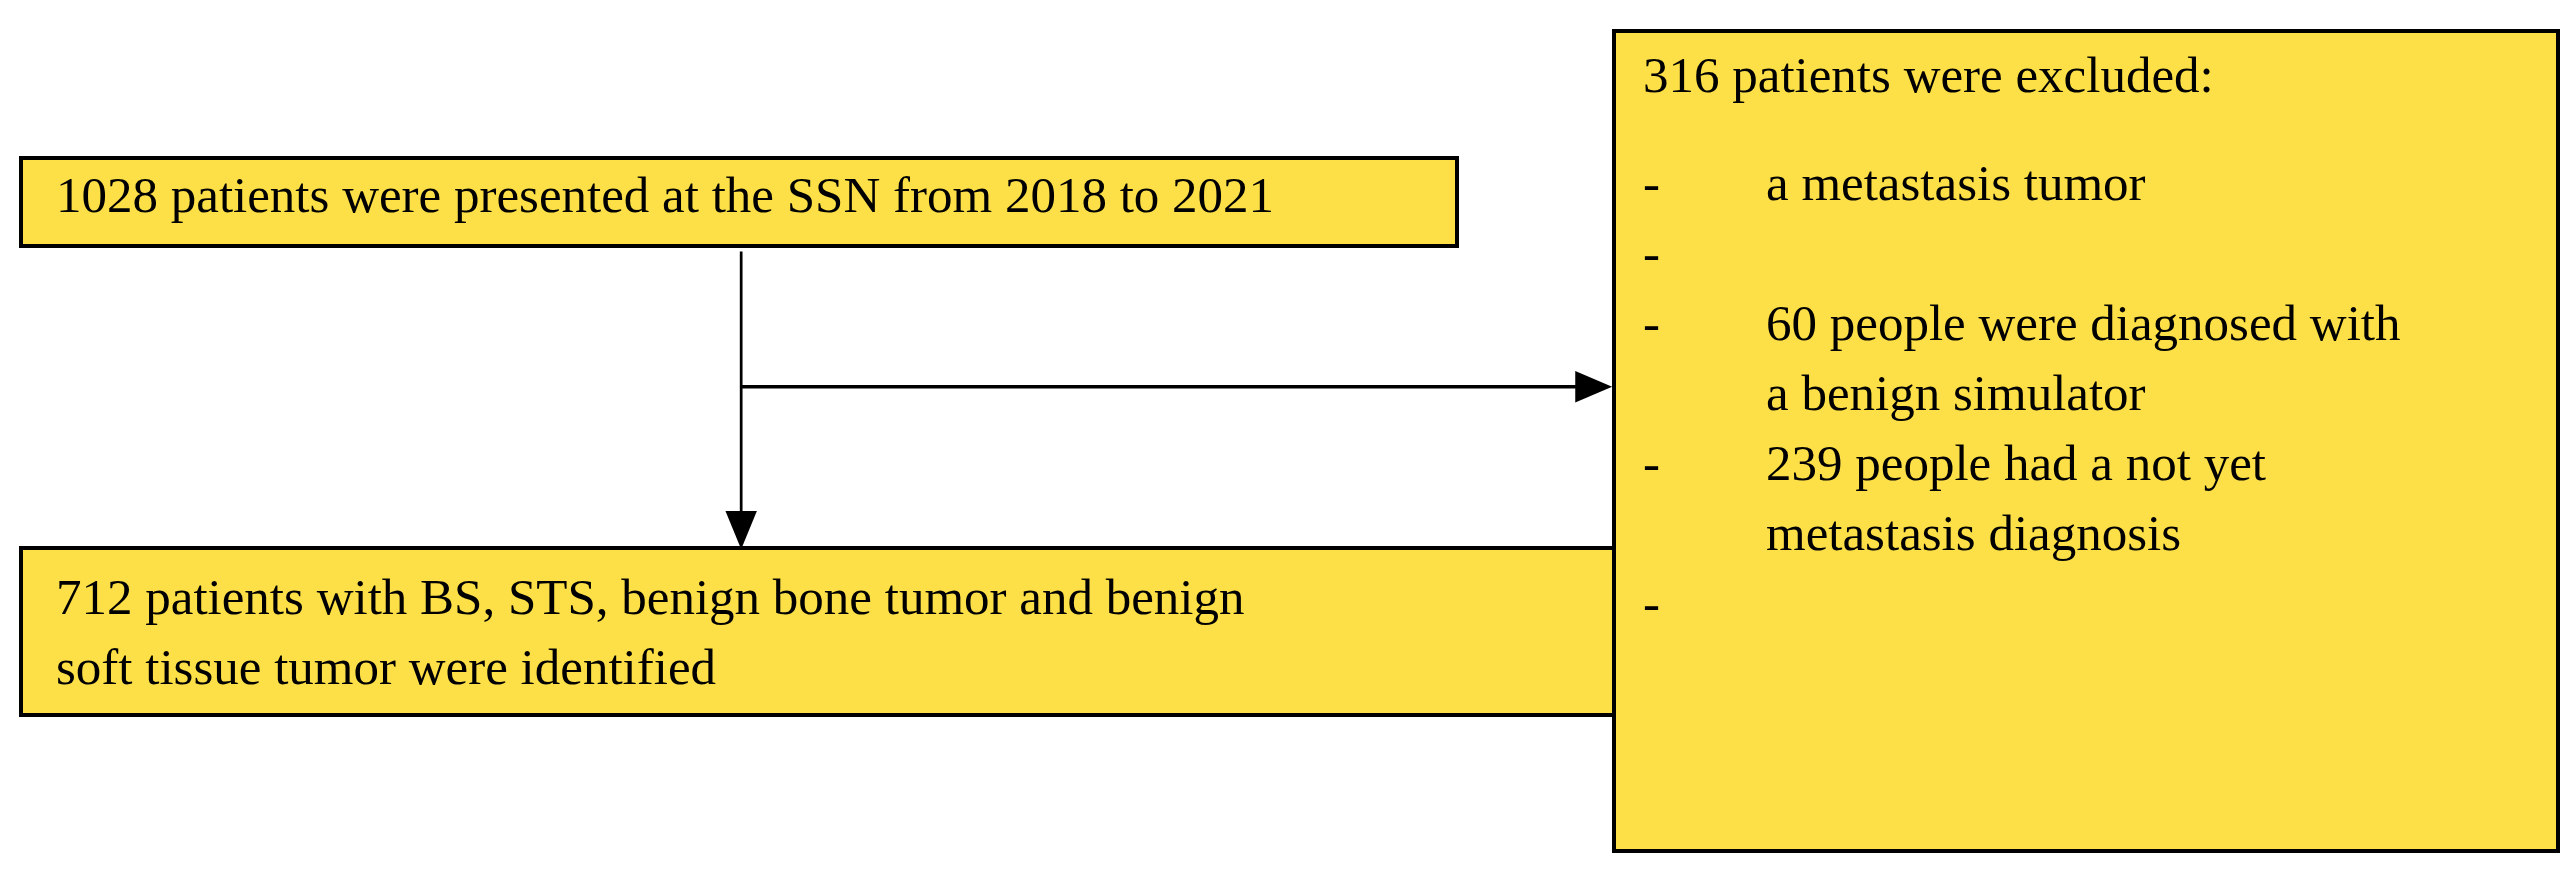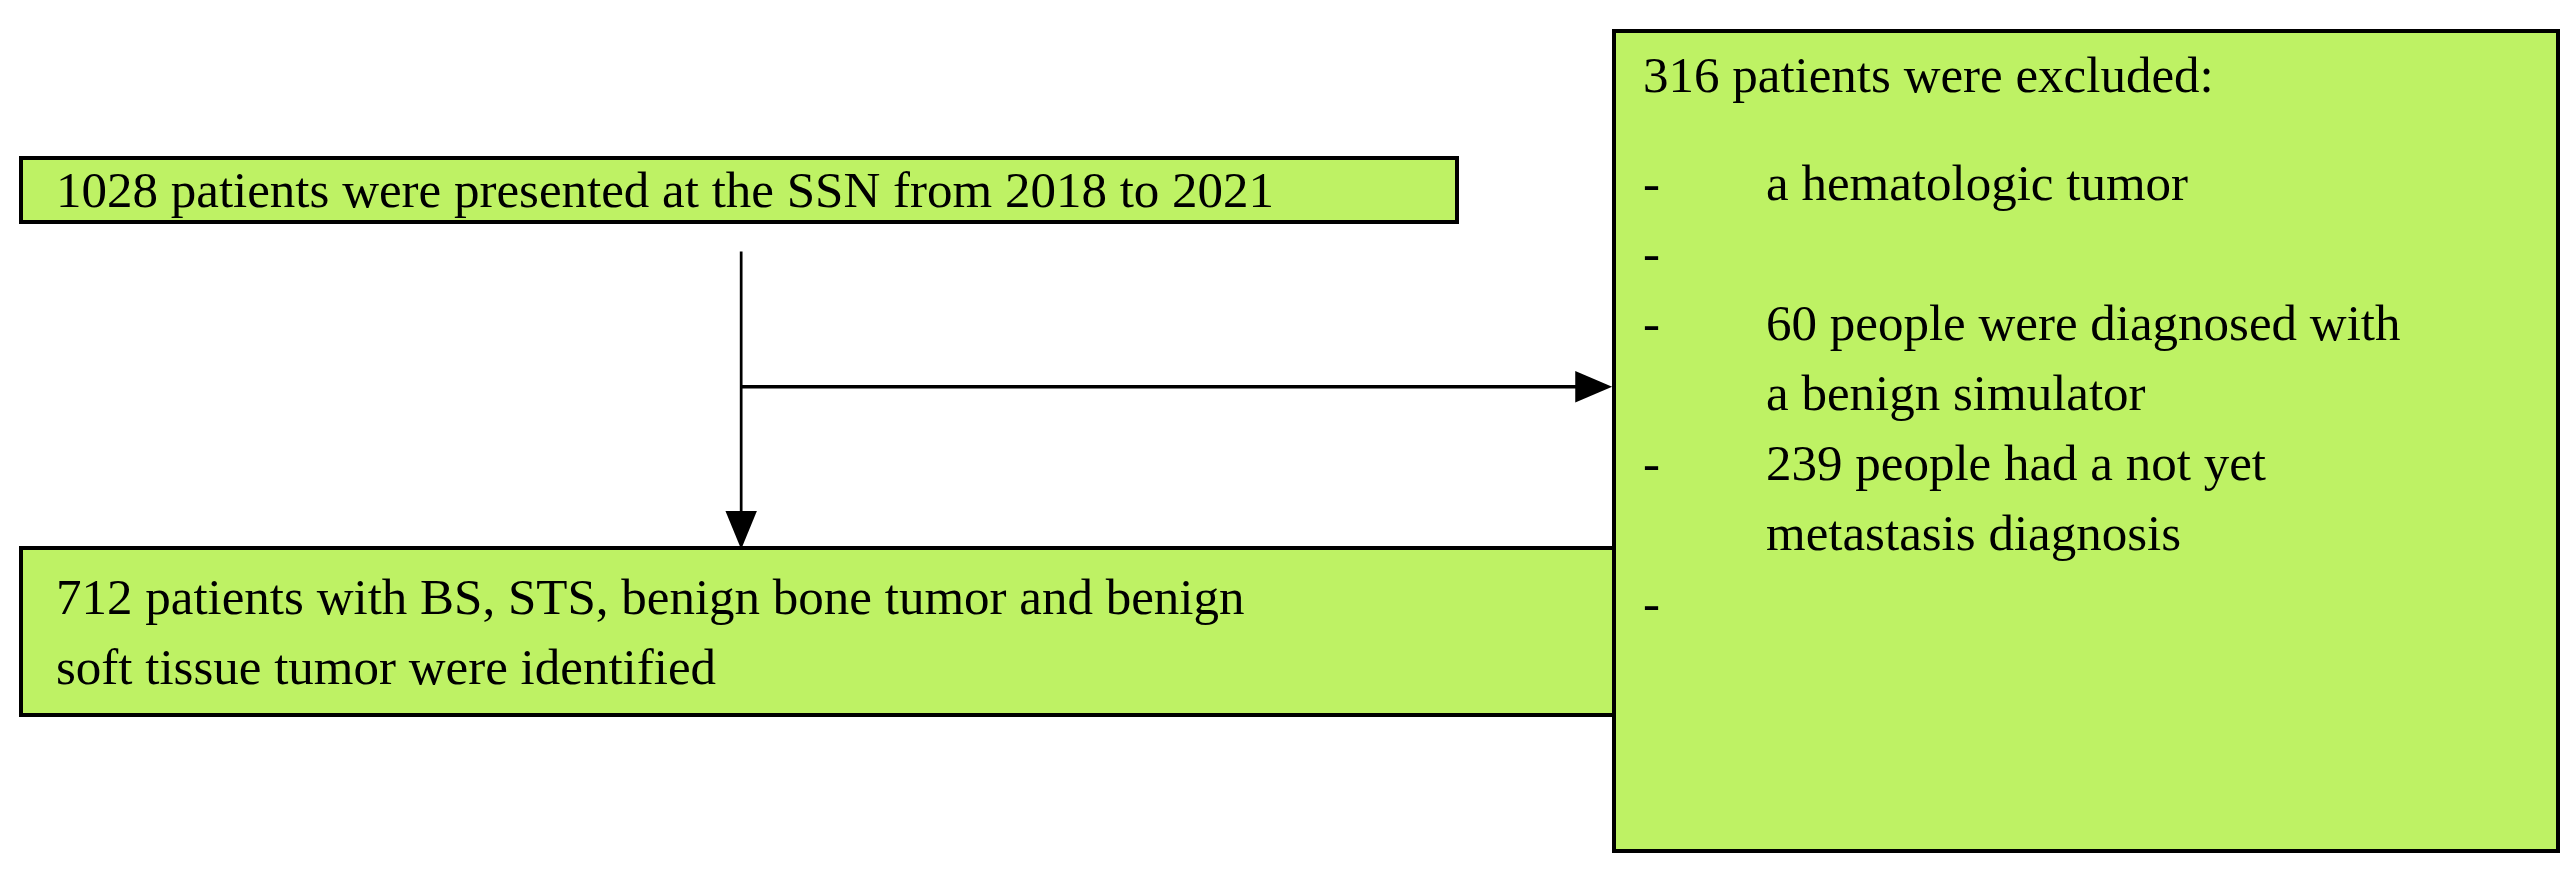--- a/index.html
+++ b/index.html
@@ -16,32 +16,32 @@
     overflow: hidden;
   }
   .connectors {
     position: absolute;
     left: 0; top: 0;
     width: 2576px;
     height: 874px;
   }
   .fbox {
     position: absolute;
-    background: #bef264;
+    background: #fde047;
     border: 4.8px solid #000000;
     font-size: 51px;
     line-height: 70px;
   }
   .txt-line { white-space: nowrap; }
 
   #box-presented {
     left: 19px; top: 156px;
-    width: 1440px; height: 68px;
+    width: 1440px; height: 92px;
     display: flex;
-    align-items: center;
+    align-items: flex-start;
     padding: 0 13.7px 0 33px;
   }
   #box-identified {
     left: 19px; top: 546px;
     width: 1740px; height: 171px;
     display: flex;
     flex-direction: column;
     justify-content: center;
     padding: 0 27px 0 33px;
   }
@@ -77,21 +77,21 @@
   </div>
 
   <div class="fbox" id="box-excluded">
     <div class="txt-line">316 patients were excluded:</div>
 
     <div class="ex-list">
 
       <div class="ex-item">
         <div class="ex-bullet">-</div>
         <div class="ex-lines">
-          <div class="txt-line">a hematologic tumor</div>
+          <div class="txt-line">a metastasis tumor</div>
         </div>
       </div>
 
       <div class="ex-item">
         <div class="ex-bullet">-</div>
       </div>
 
       <div class="ex-item">
         <div class="ex-bullet">-</div>
         <div class="ex-lines">

